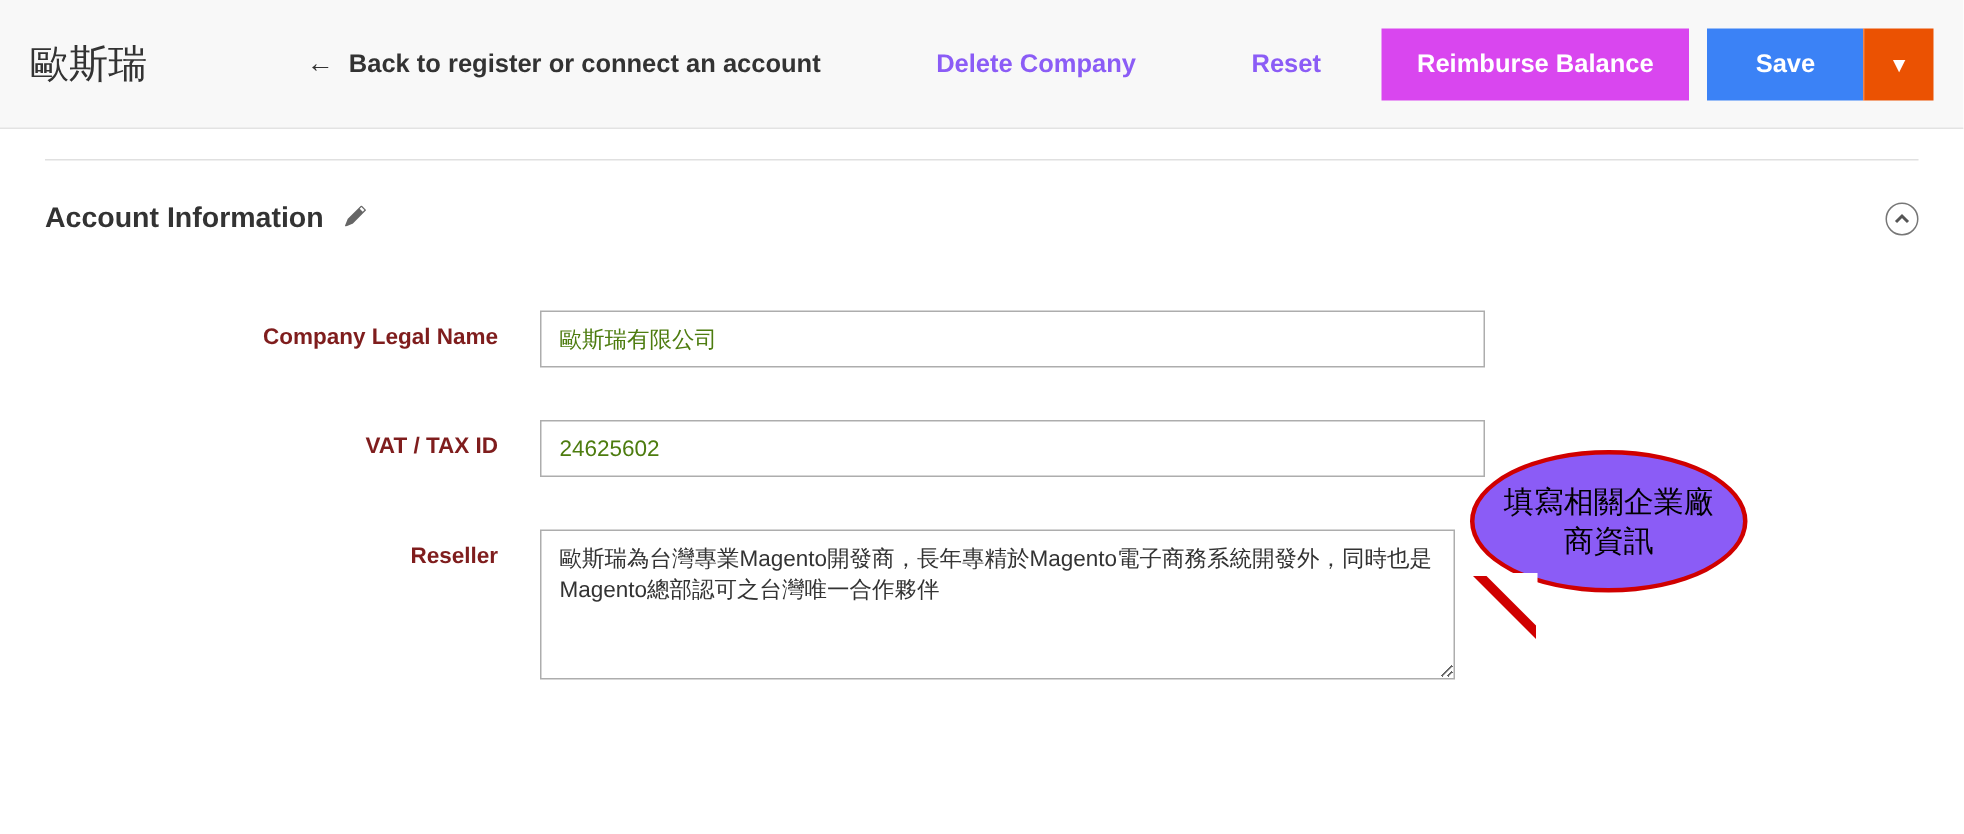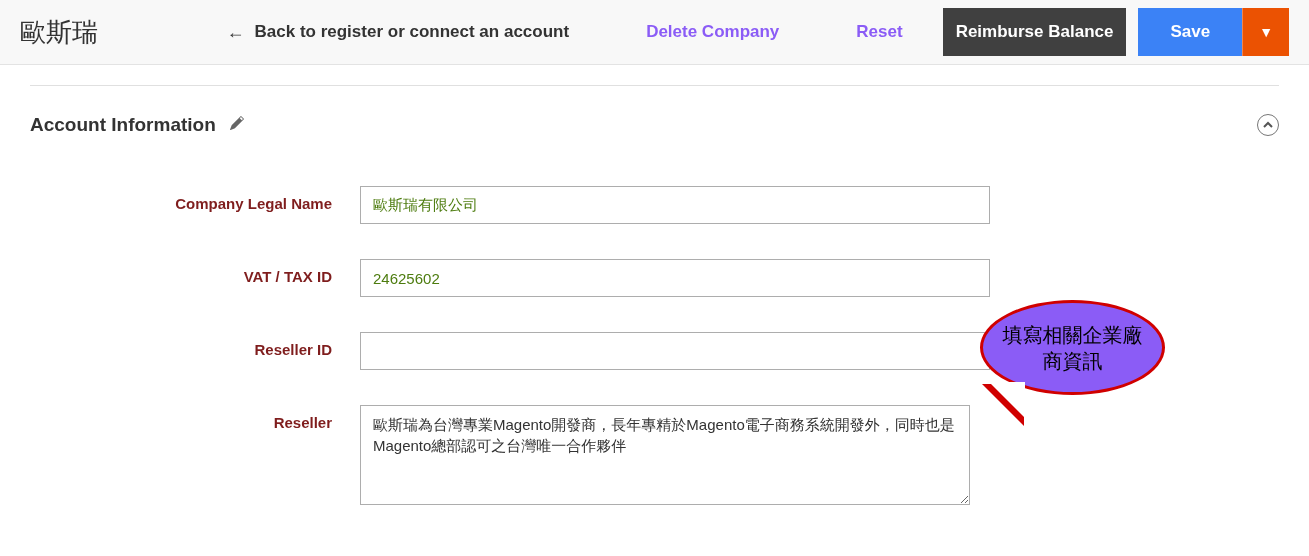--- a/index.html
+++ b/index.html
@@ -8,21 +8,21 @@
       background: #fff;
       color: #333;
       width: 1309px;
     }
     .header {
       display: flex;
       align-items: center;
       padding: 10px 20px;
       background: #f8f8f8;
       border-bottom: 1px solid #e3e3e3;
-      height: 65px;
+      height: 86px;
     }
     .brand {
       font-size: 26px;
       font-weight: 400;
       color: #333;
       margin-right: auto;
     }
     .back-link {
       display: flex;
       align-items: center;
@@ -38,24 +38,24 @@
     }
     .header-action {
       font-size: 17px;
       font-weight: 700;
       color: #8b5cf6;
       cursor: pointer;
       margin-right: 40px;
       margin-left: 37px;
     }
     .btn-reimburse {
-      background: #404040;
+      background: #d946ef;
       color: #fff;
       border: none;
-      padding: 14px 13px;
+      padding: 14px 24px;
       font-size: 17px;
       font-weight: 600;
       cursor: pointer;
       margin-right: 12px;
     }
     .save-group {
       display: flex;
     }
     .btn-save {
       background: #3b82f6;
@@ -259,26 +259,20 @@
       </div>
     </div>
 
     <div class="form-row">
       <div class="form-label">VAT / TAX ID</div>
       <div class="form-field">
         <input type="text" value="24625602" style="">
       </div>
     </div>
 
-    <div class="form-row">
-      <div class="form-label">Reseller ID</div>
-      <div class="form-field">
-        <input type="text" value="" style="">
-      </div>
-    </div>
 
     <div class="form-row">
       <div class="form-label">Reseller</div>
       <div class="form-field">
         <textarea style="">歐斯瑞為台灣專業Magento開發商，長年專精於Magento電子商務系統開發外，同時也是Magento總部認可之台灣唯一合作夥伴</textarea>
       </div>
     </div>
   </div>
 
   <div class="callout">

